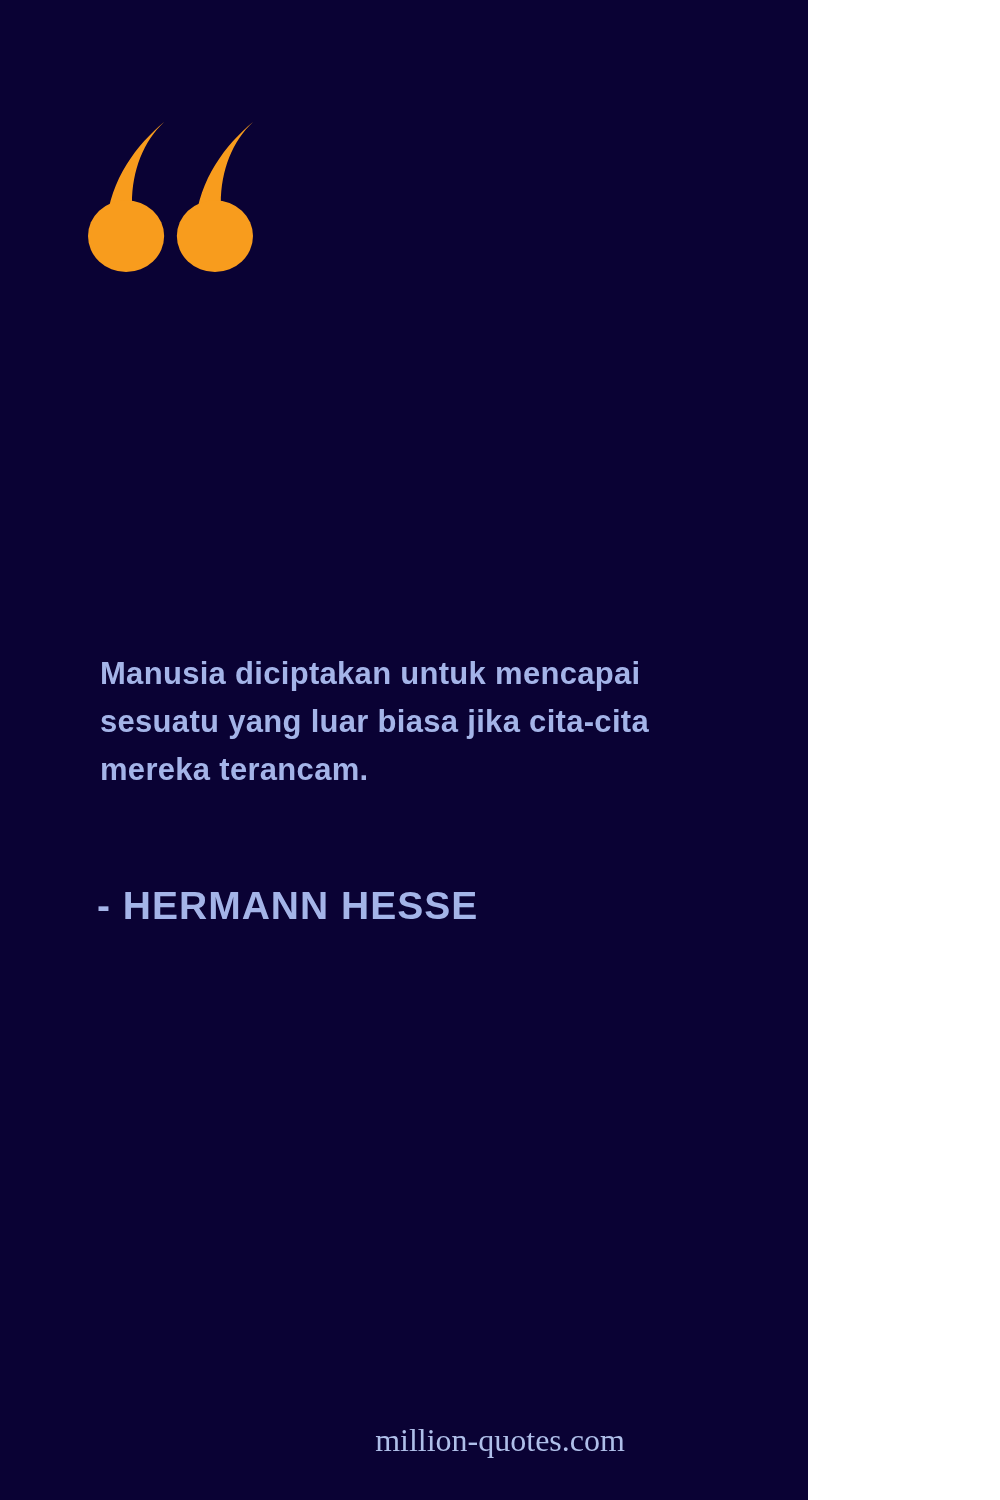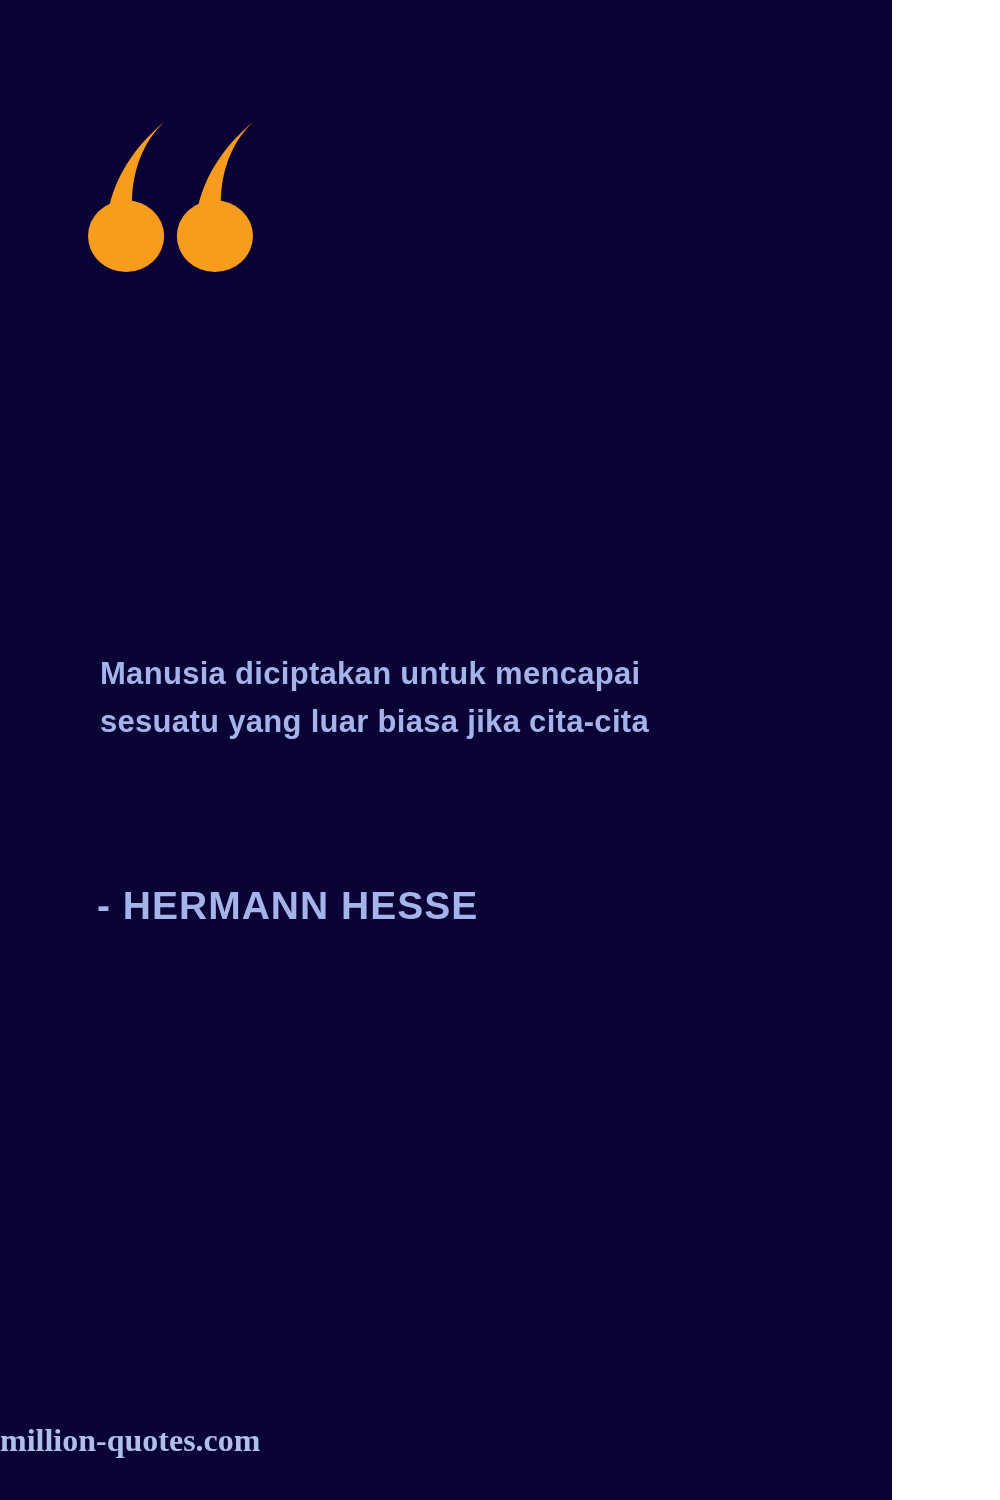--- a/index.html
+++ b/index.html
@@ -11,21 +11,21 @@
   }
   * { margin: 0; padding: 0; box-sizing: border-box; }
   html, body {
     width: 1000px;
     height: 1500px;
     overflow: hidden;
     font-family: "Liberation Sans", sans-serif;
   }
   .card {
     position: relative;
-    width: 892px;
+    width: 808px;
     height: 1500px;
     background: var(--background);
   }
   .quote-mark {
     position: absolute;
     left: 88px;
     top: 122px;
     width: 165px;
     height: 150px;
     color: var(--quote-mark);
@@ -51,24 +51,25 @@
     font-size: 39px;
     font-weight: bold;
     letter-spacing: 1px;
     text-transform: uppercase;
   }
   .watermark {
     position: absolute;
     left: 0;
     top: 1422px;
     width: 1000px;
+    text-align: center;
     color: var(--watermark-text);
     font-family: "Liberation Serif", serif;
     font-size: 32px;
-    font-weight: bold;
+    font-weight: normal;
   }
 </style>
 </head>
 <body>
 
 <div class="card">
 
   <div class="quote-mark">
     <svg viewBox="0 0 195 188" width="165" height="150" preserveAspectRatio="none" aria-hidden="true">
       <g fill="currentColor">
@@ -80,19 +81,20 @@
           <path d="M90,0 C58,28 26,72 22,128 L22,150 C30,122 40,108 52,102 C52,60 66,24 90,0 Z"></path>
           <circle cx="45" cy="143" r="45"></circle>
         </g>
       </g>
     </svg>
   </div>
 
   <div class="quote-text">
     <span class="quote-line">Manusia diciptakan untuk mencapai</span>
     <span class="quote-line">sesuatu yang luar biasa jika cita-cita</span>
+    <span class="quote-line">mereka terancam.</span>
   </div>
 
   <div class="attribution">- HERMANN HESSE</div>
 
   <div class="watermark">million-quotes.com</div>
 
 </div>
 
 </body></html>

